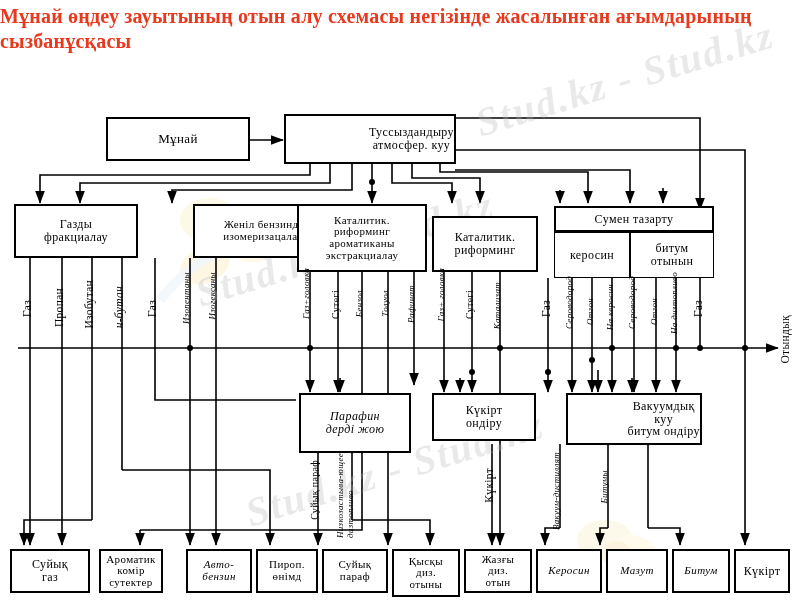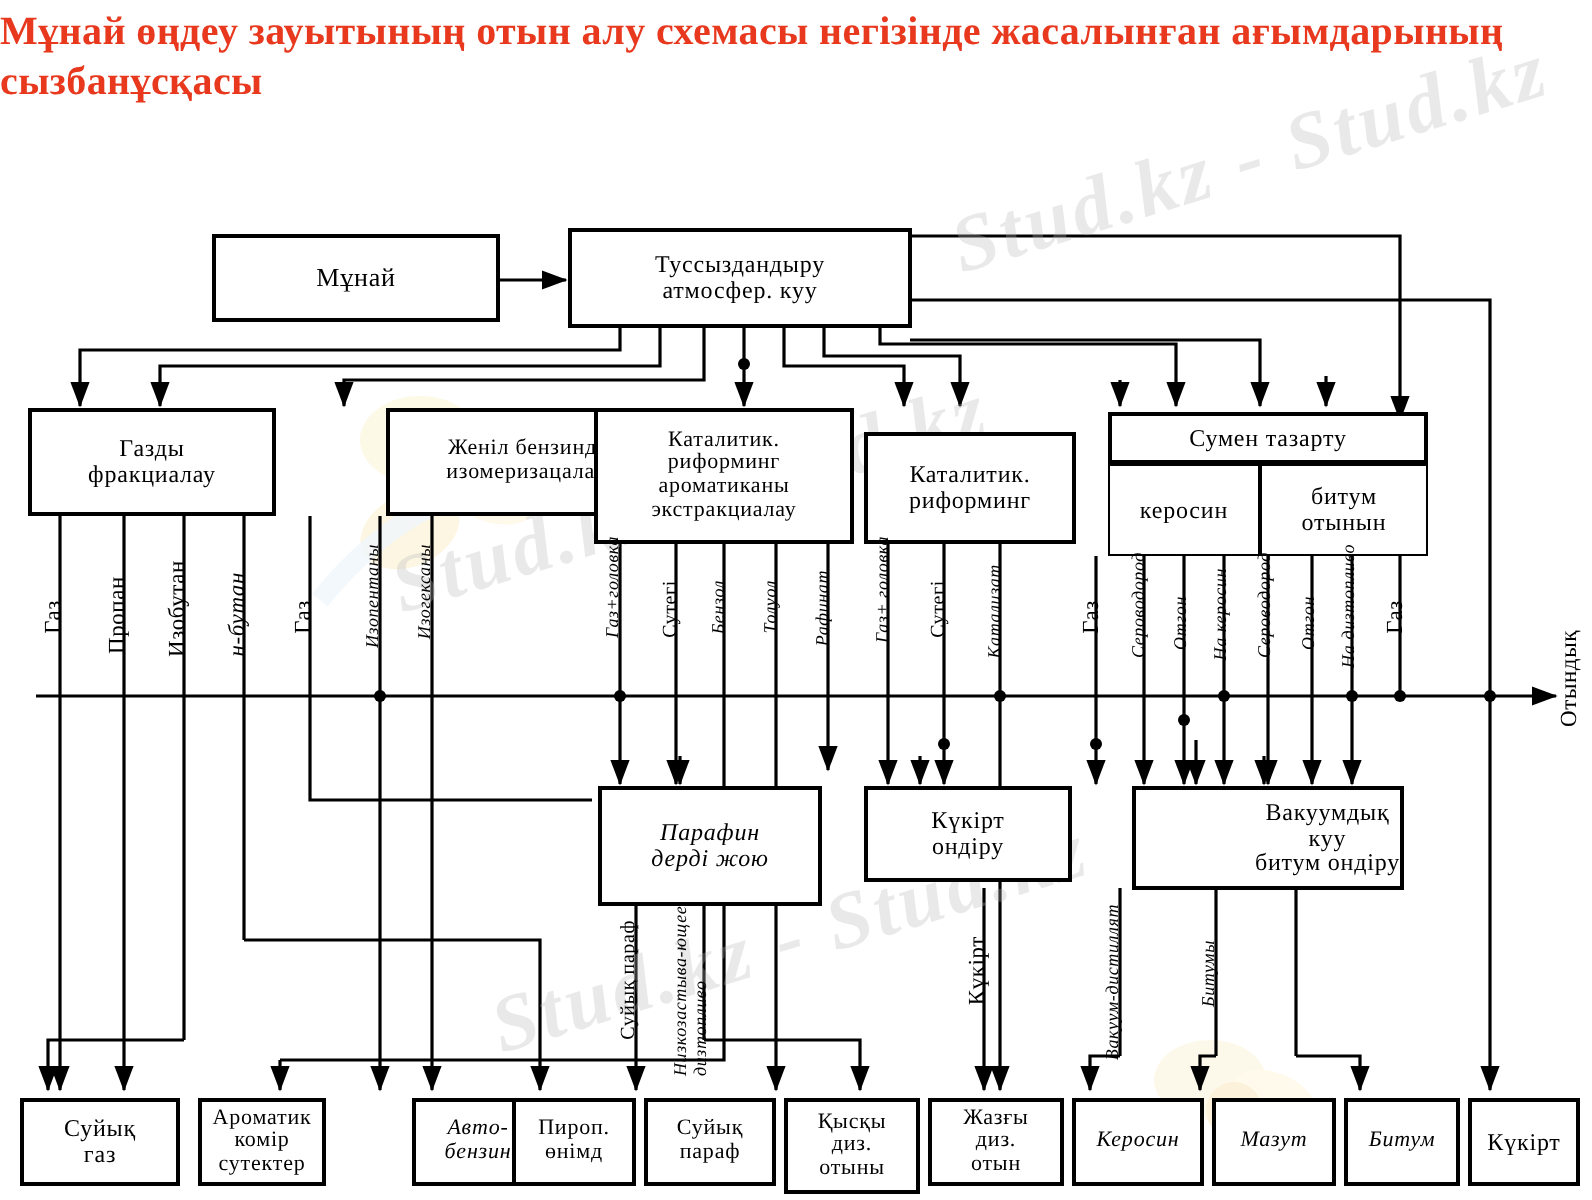--- a/index.html
+++ b/index.html
@@ -199,21 +199,21 @@
     <circle cx="592" cy="360" r="3"></circle>
     <circle cx="548" cy="372" r="3"></circle>
     <circle cx="745" cy="348" r="3"></circle>
     <circle cx="472" cy="372" r="3"></circle>
   </g>
 </svg>
 
 <div class="bx lg" style="left:106px;top:117px;width:144px;height:44px;">
   <span>Мұнай</span>
 </div>
-<div class="bx md" style="left:284px;top:114px;width:172px;height:50px;white-space:pre-line;">
+<div class="bx md" style="left:284px;top:114px;width:172px;height:50px;white-space:pre-line;justify-content:flex-end;">
   <span>Туссыздандыру
 атмосфер. куу</span>
 </div>
 
 <div class="bx md" style="left:14px;top:204px;width:124px;height:54px;white-space:pre-line;">
   <span>Газды
 фракциалау</span>
 </div>
 <div class="bx sm" style="left:146px;top:204px;width:140px;height:54px;white-space:pre-line;margin-left:47px;">
   <span>Женіл бензинді
@@ -257,21 +257,21 @@
 
 <div class="bx md" style="left:10px;top:549px;width:80px;height:44px;white-space:pre-line;">
   <span>Суйық
 газ</span>
 </div>
 <div class="bx sm" style="left:99px;top:549px;width:64px;height:44px;white-space:pre-line;">
   <span>Ароматик
 комір
 сутектер</span>
 </div>
-<div class="bx sm ital" style="left:186px;top:549px;width:66px;height:44px;white-space:pre-line;margin-left:20px;">
+<div class="bx sm ital" style="left:186px;top:549px;width:66px;height:44px;white-space:pre-line;">
   <span>Авто-
 бензин</span>
 </div>
 <div class="bx sm" style="left:256px;top:549px;width:62px;height:44px;white-space:pre-line;">
   <span>Пироп.
 өнімд</span>
 </div>
 <div class="bx sm" style="left:322px;top:549px;width:66px;height:44px;white-space:pre-line;">
   <span>Суйық
 параф</span>

